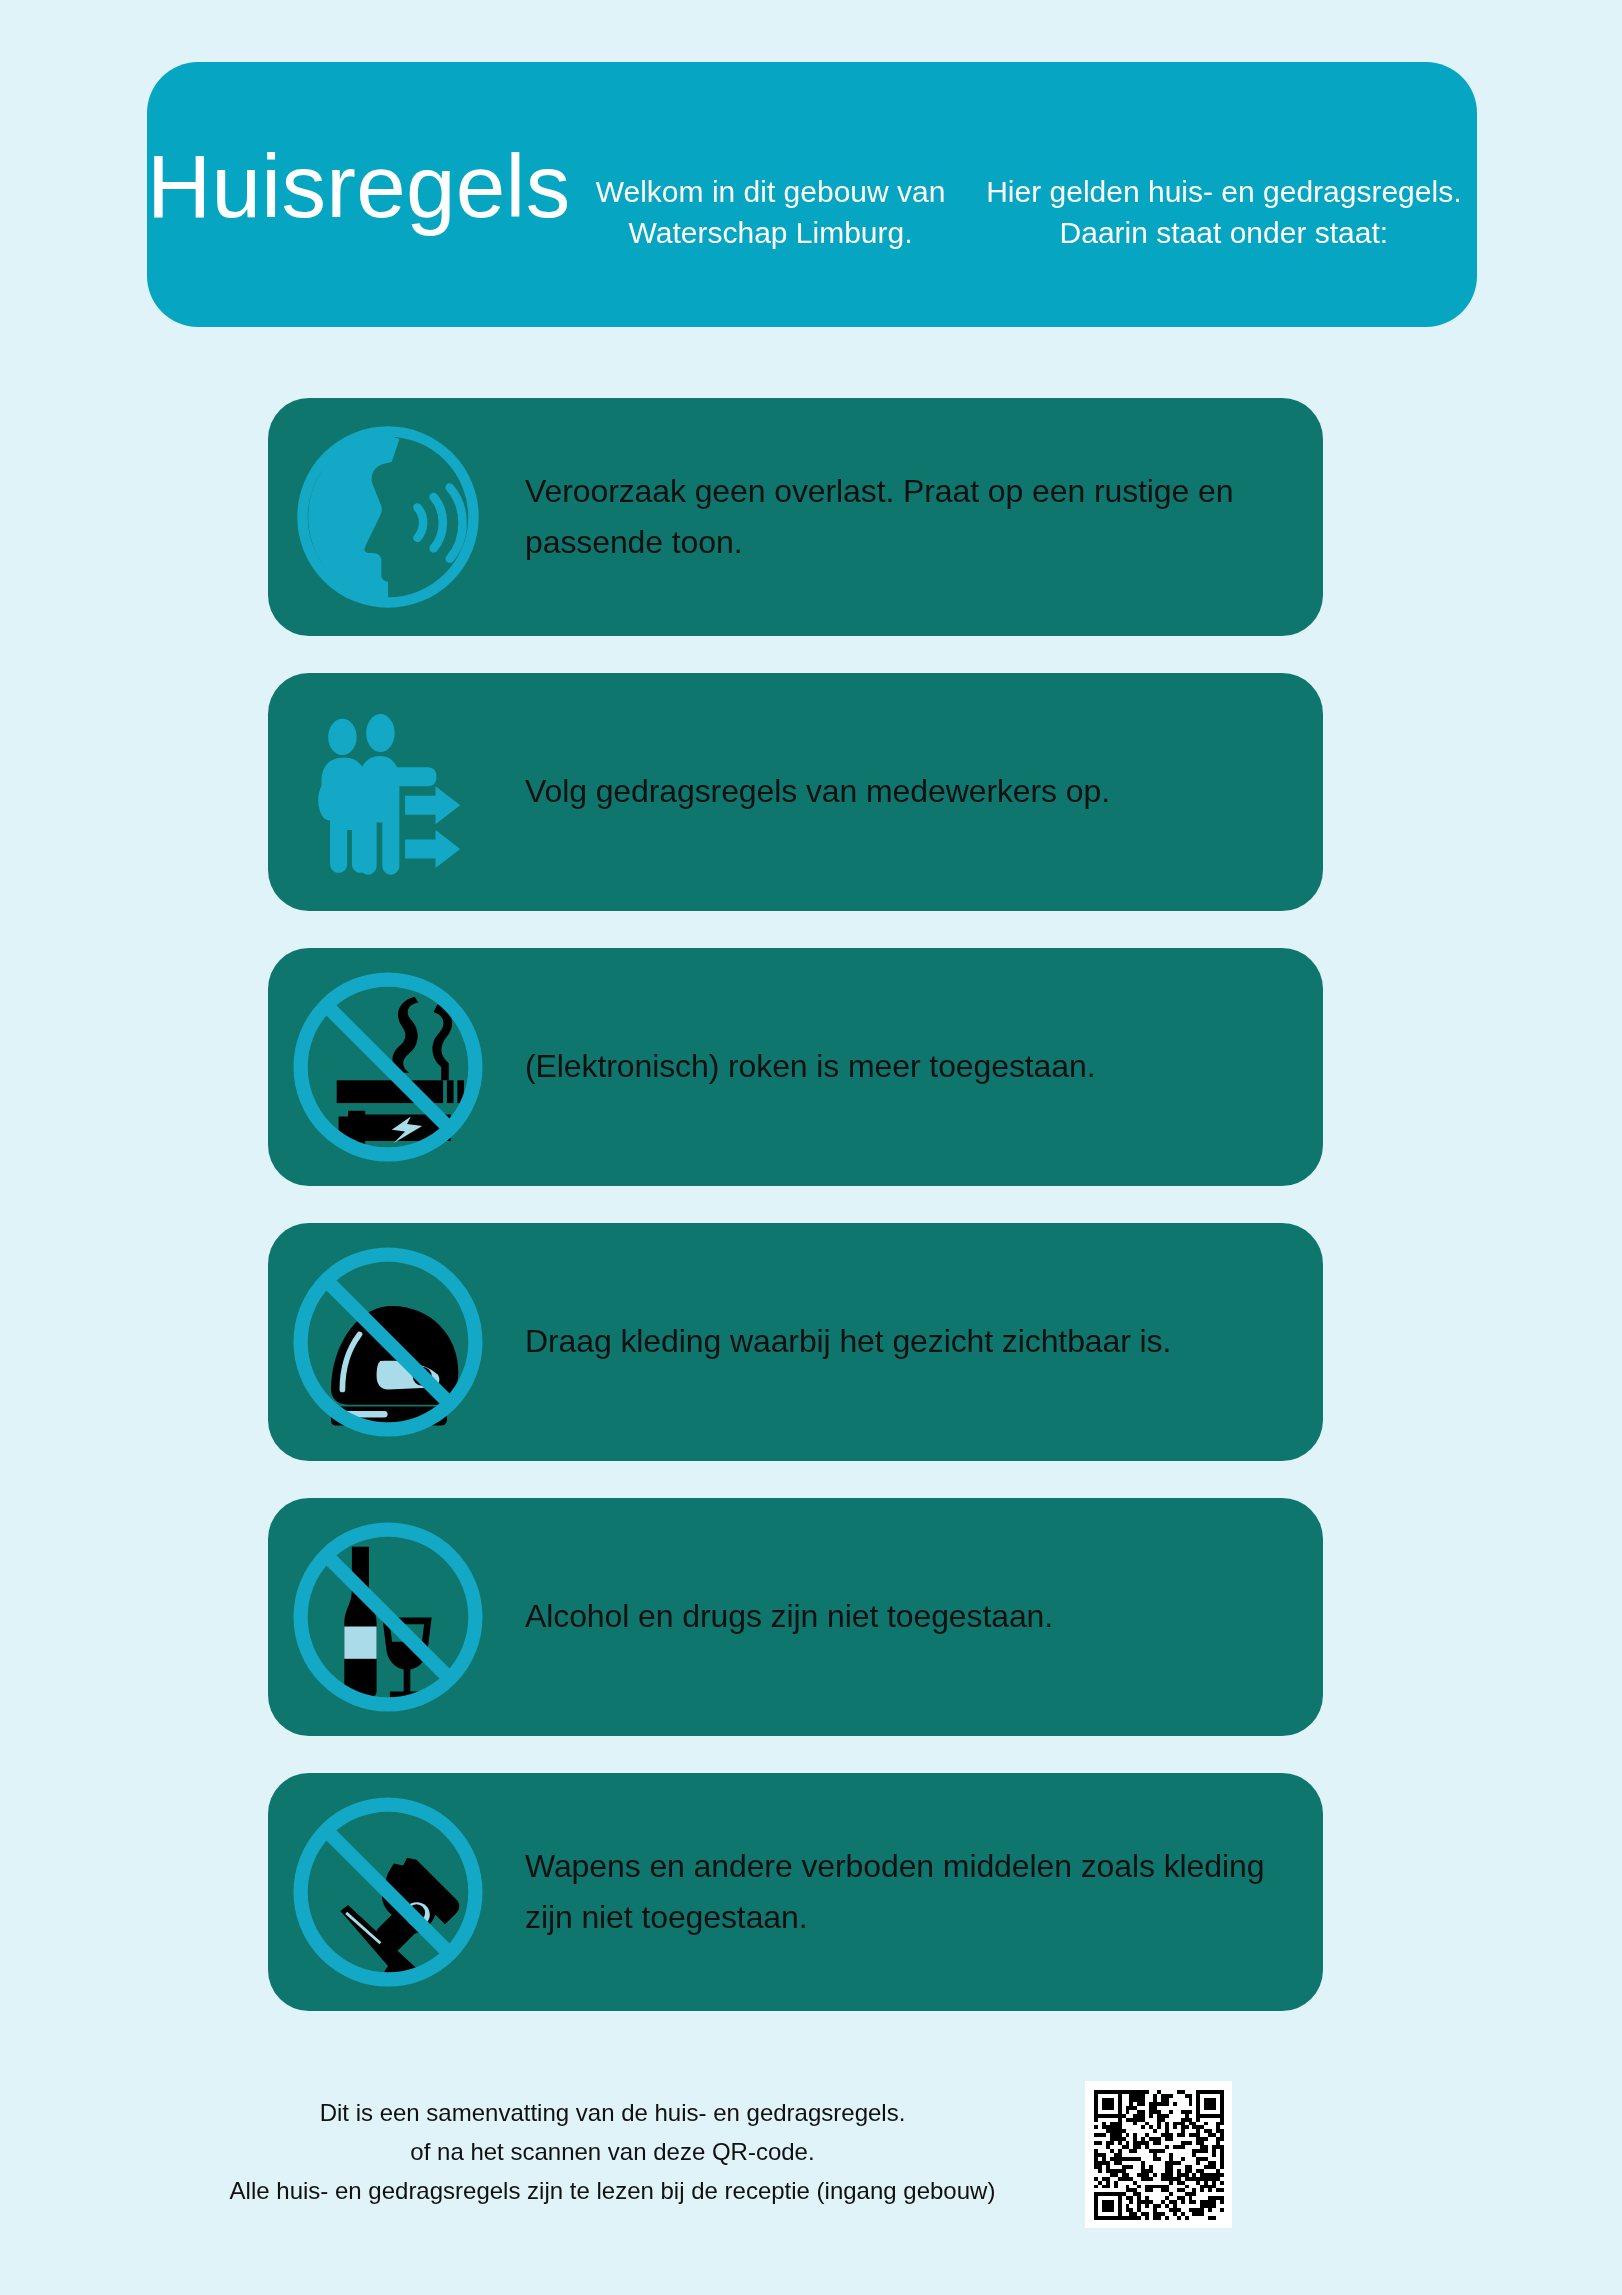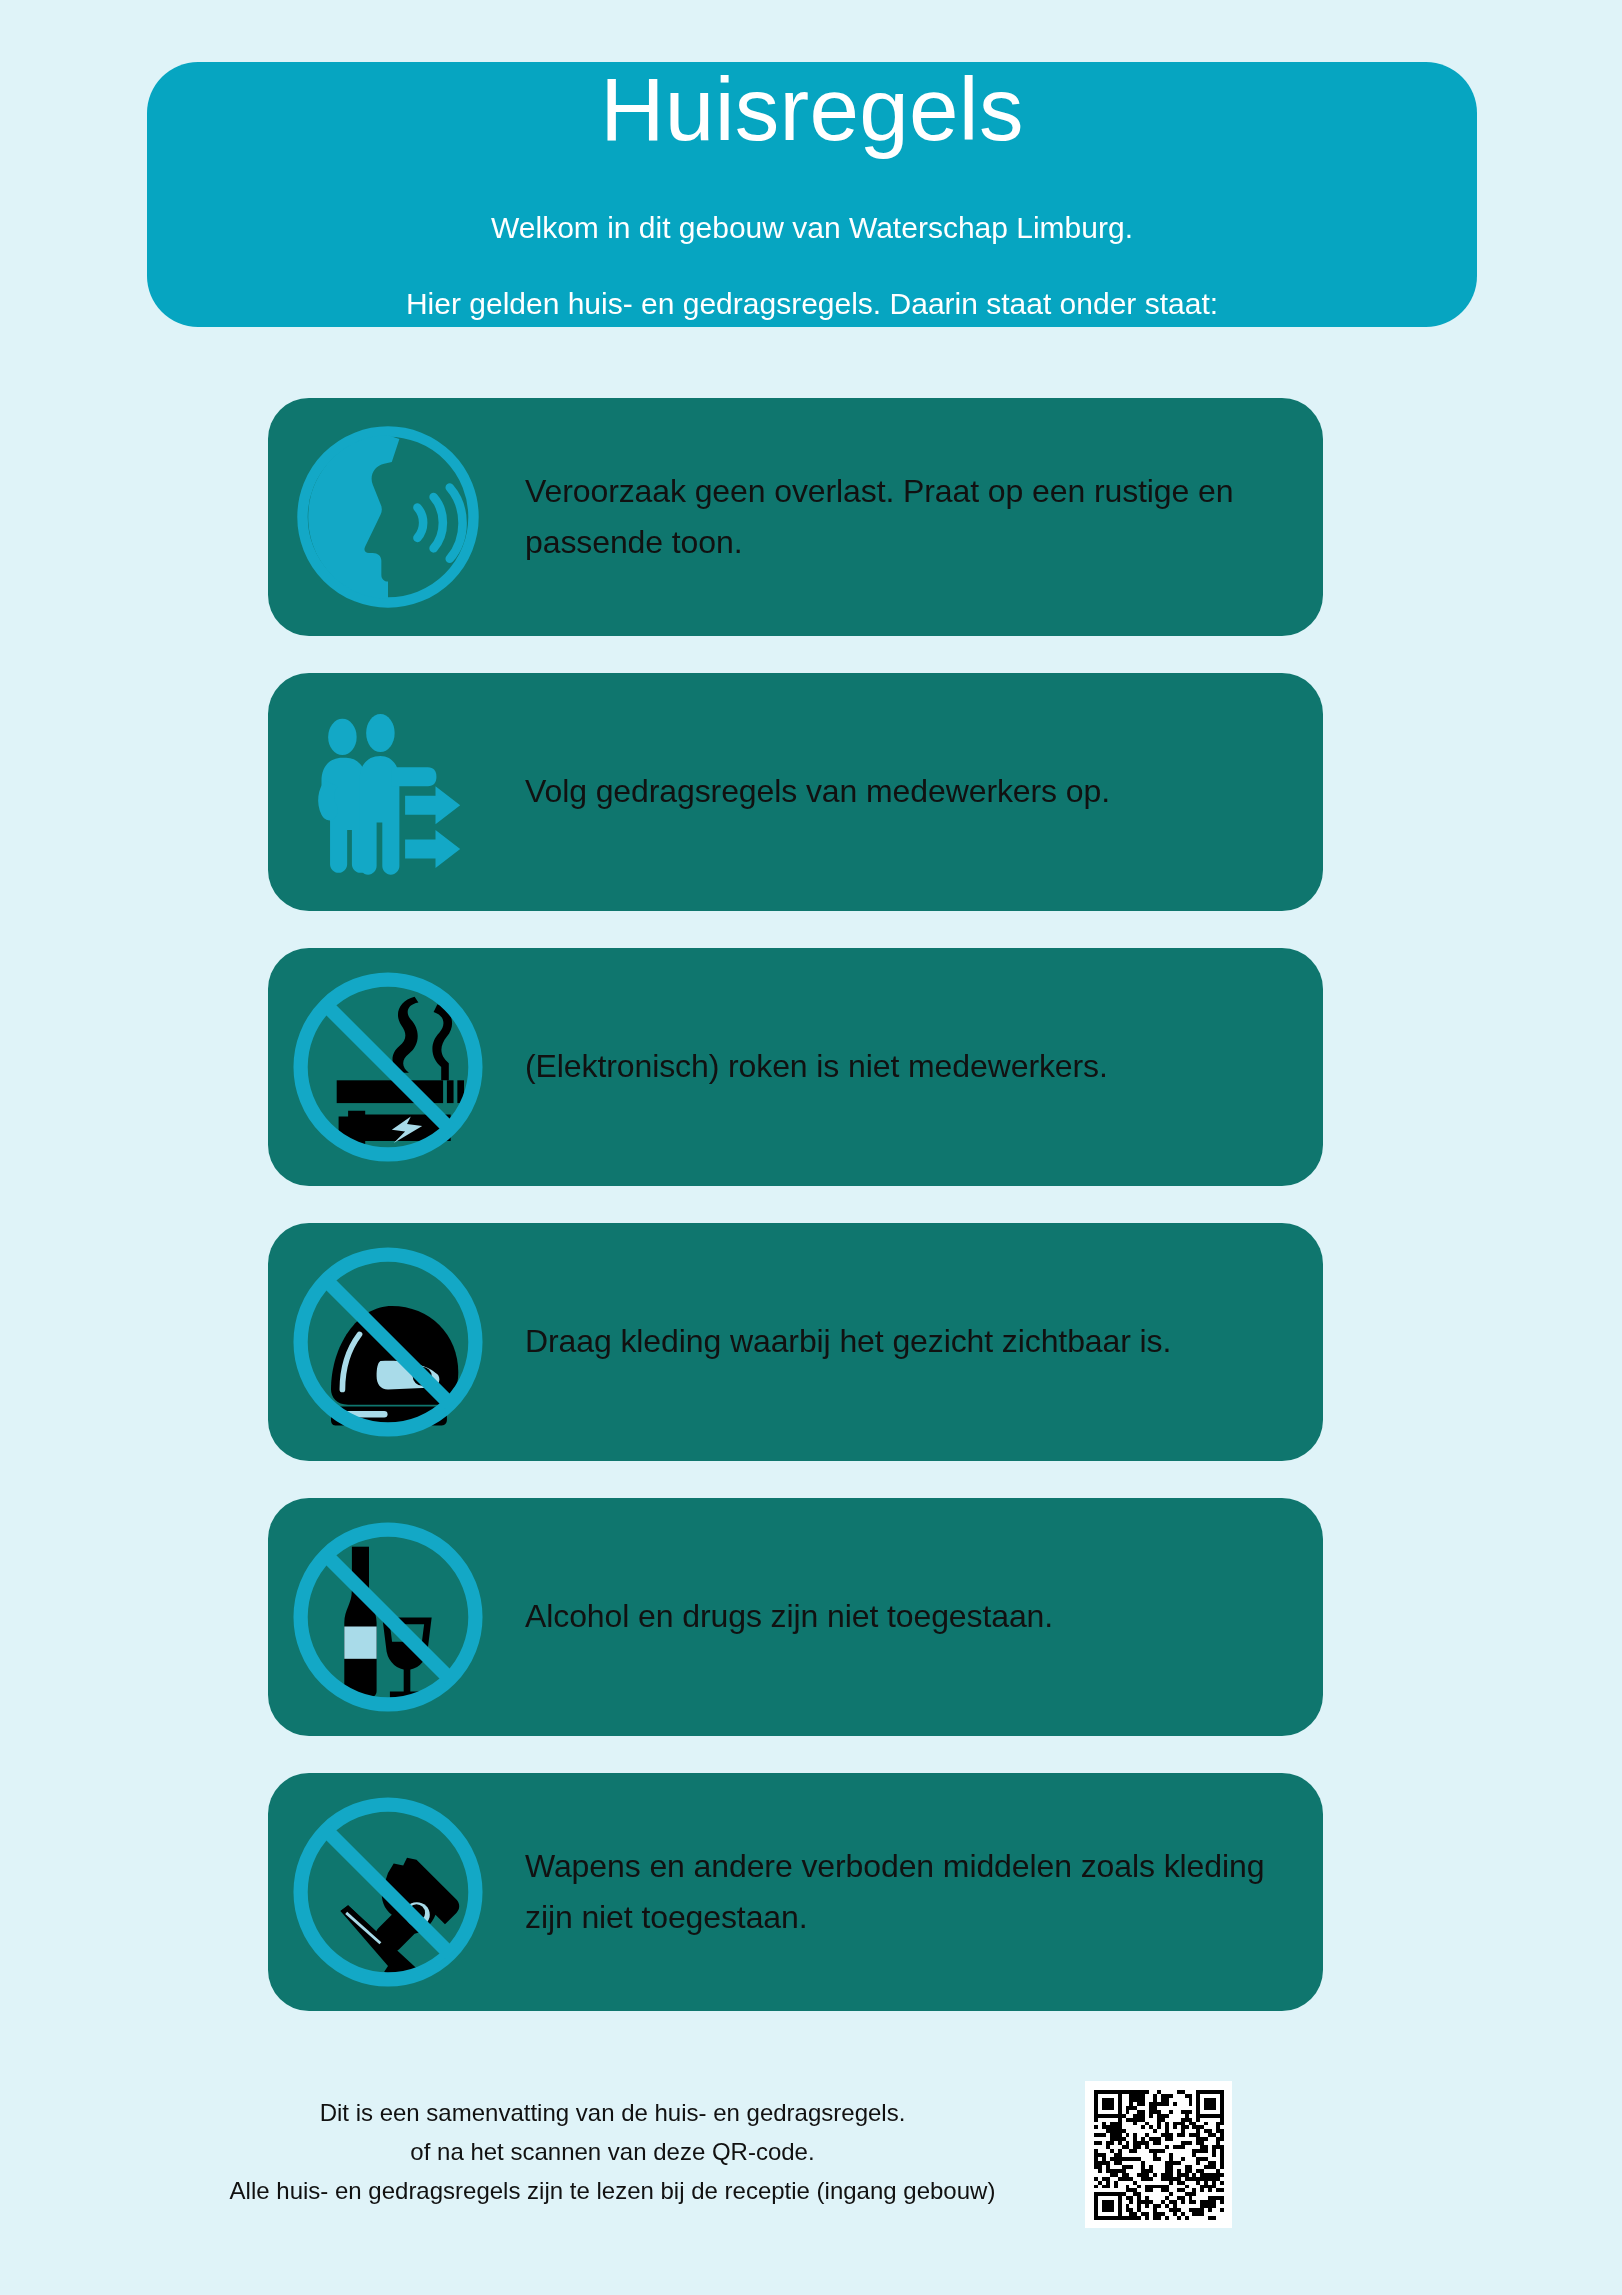--- a/index.html
+++ b/index.html
@@ -11,21 +11,21 @@
     overflow:hidden;
   }
 
   .poster { position:relative; width:1623px; height:2295px; background:#dff3f8; }
 
   
   .header {
     position:absolute; left:147px; top:62px;
     width:1330px; height:265px;
     background:#06a5c1; border-radius:51px;
-    display:flex; flex-direction:column;
+    display:flex; flex-direction:row;
     align-items:center; justify-content:center;
     color:#ffffff; text-align:center;
   }
   .header-title {
     font-size:89px; font-weight:400; line-height:1.02;
     letter-spacing:0.3px; margin-bottom:17px;
   }
   .header-sub-line { font-size:30px; font-weight:400; line-height:1.34;margin-top:36px; }
 
   
@@ -150,21 +150,21 @@
             <path d="M48 152 L48 178 L58 178 L58 184 L76 184 L76 178
                      L166 178 L166 150 L76 150 L76 146 L58 146 L58 152 Z"></path>
           </g>
 
           <path d="M124 152 L104 166 L118 168 L106 180 L136 162 L120 160 Z" fill="#a9dbe9"></path>
 
           <circle cx="100" cy="100" r="92" fill="none" stroke="#13a8c6" stroke-width="15"></circle>
           <line x1="35" y1="35" x2="165" y2="165" stroke="#13a8c6" stroke-width="15"></line>
         </svg>
       </div>
-      <div class="rule-text">(Elektronisch) roken is niet medewerkers.</div>
+      <div class="rule-text">(Elektronisch) roken is meer toegestaan.</div>
     </div>
 
     <div class="rule-card">
       <div class="rule-icon">
         <svg viewBox="0 0 200 200">
           <g fill="#000000">
 
             <path d="M104 62 C144 62 174 92 174 132 C174 148 168 160 160 166
                      L58 166 C46 166 40 158 40 150 C40 104 68 62 104 62 Z"></path>
 

